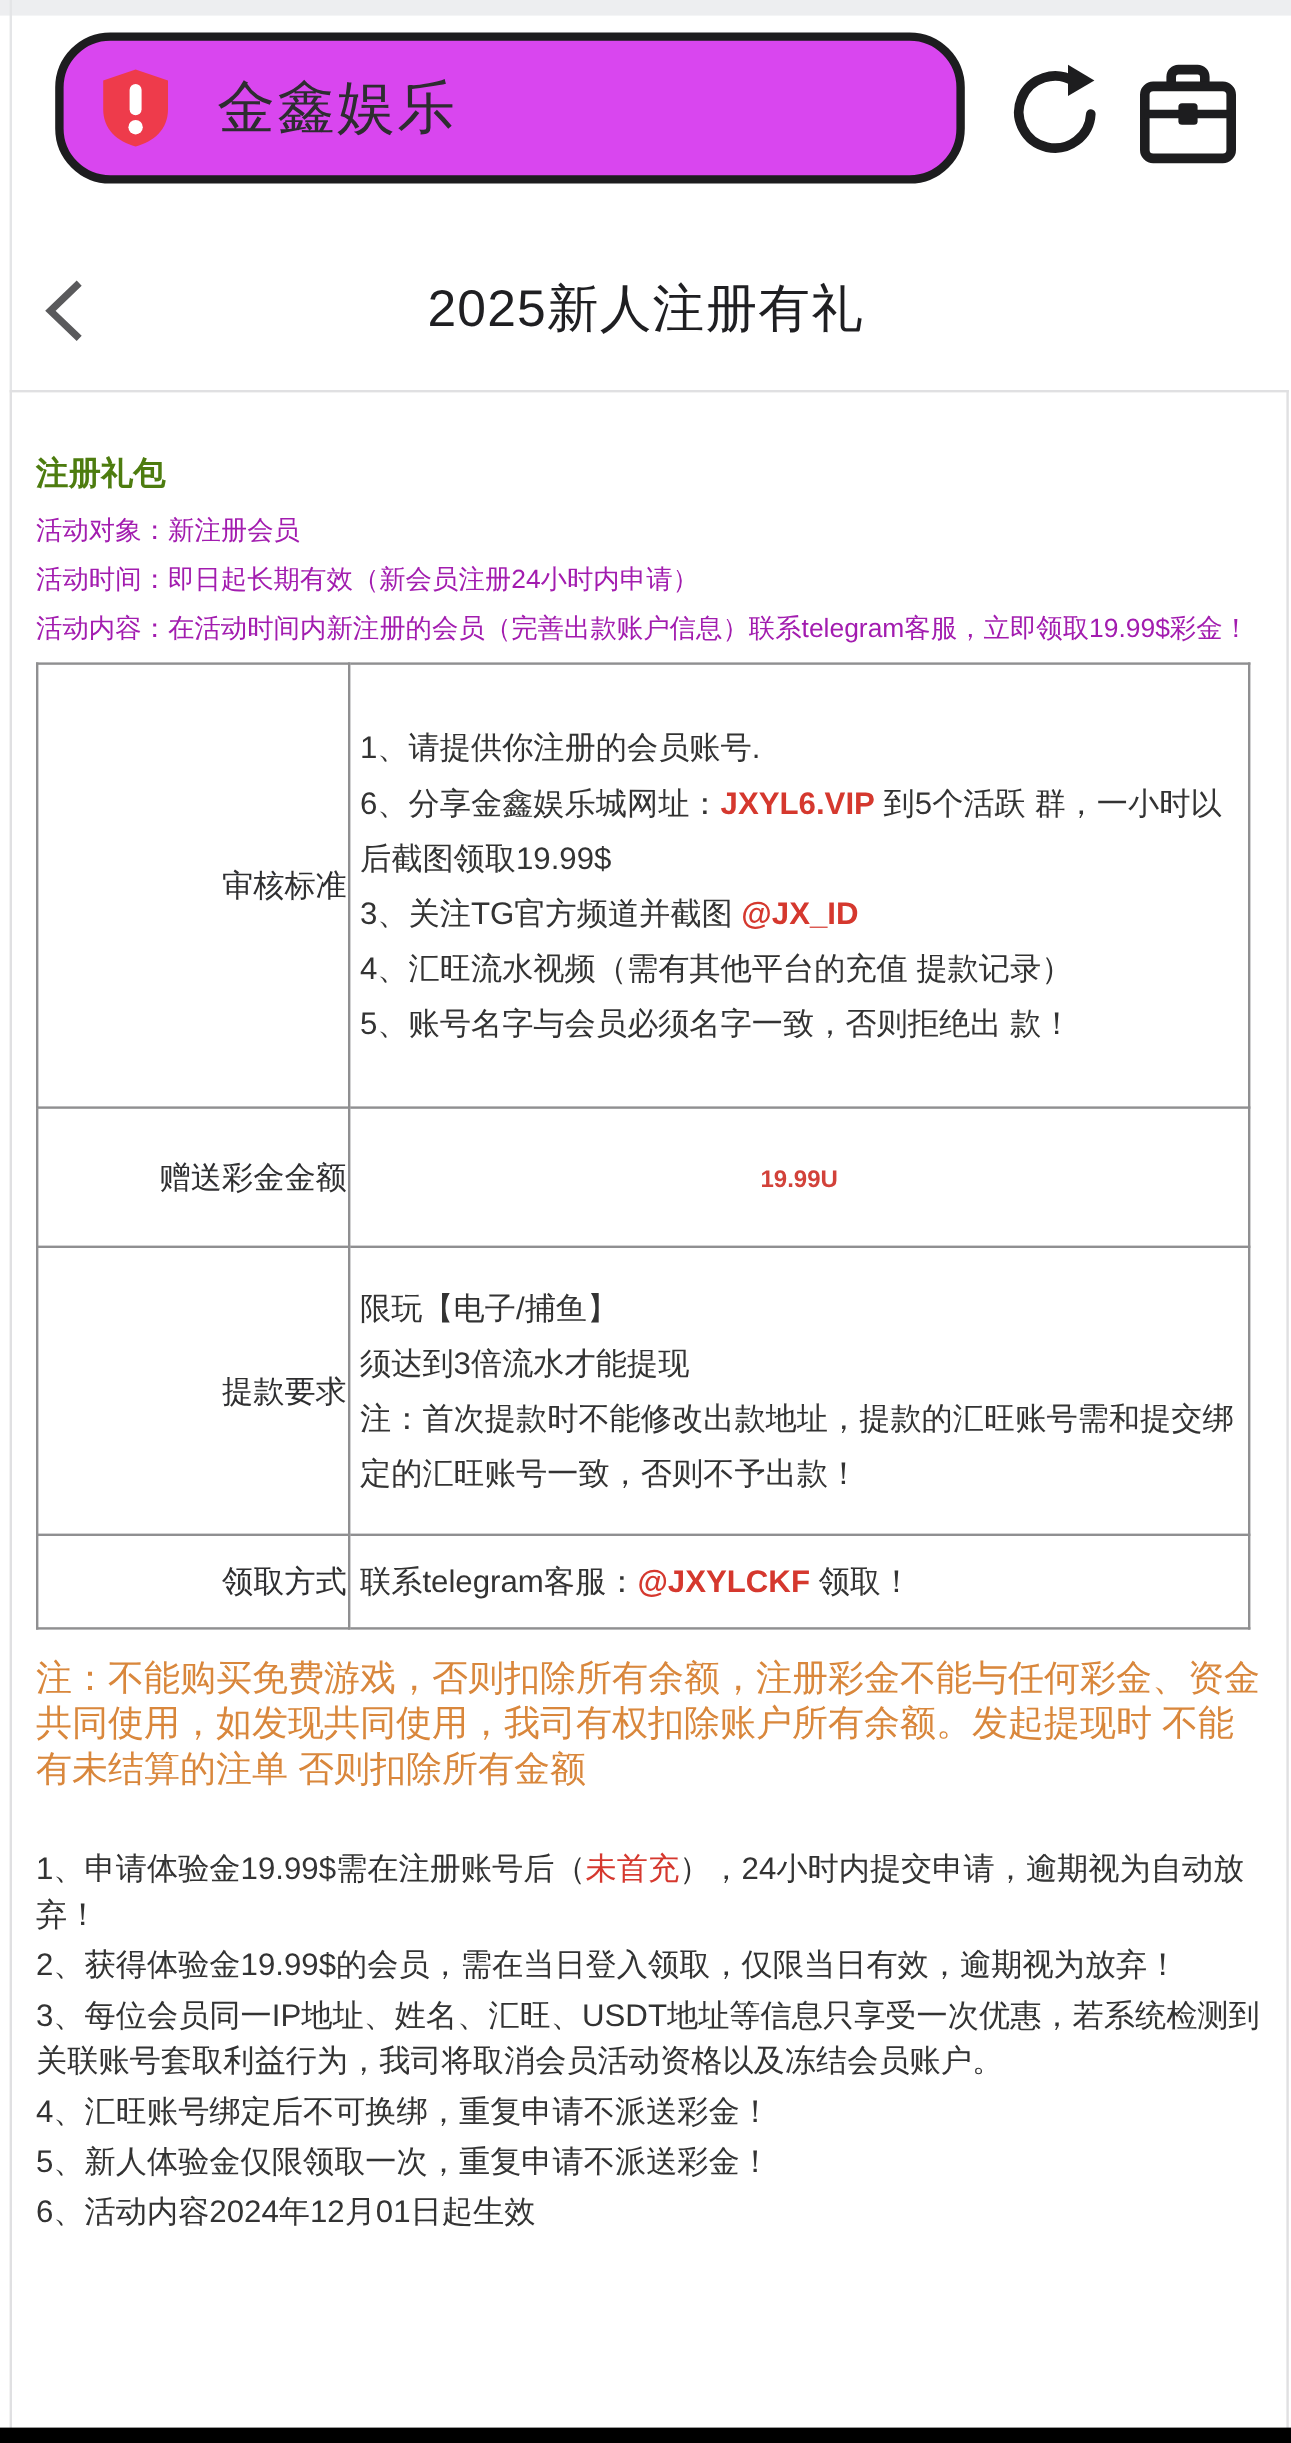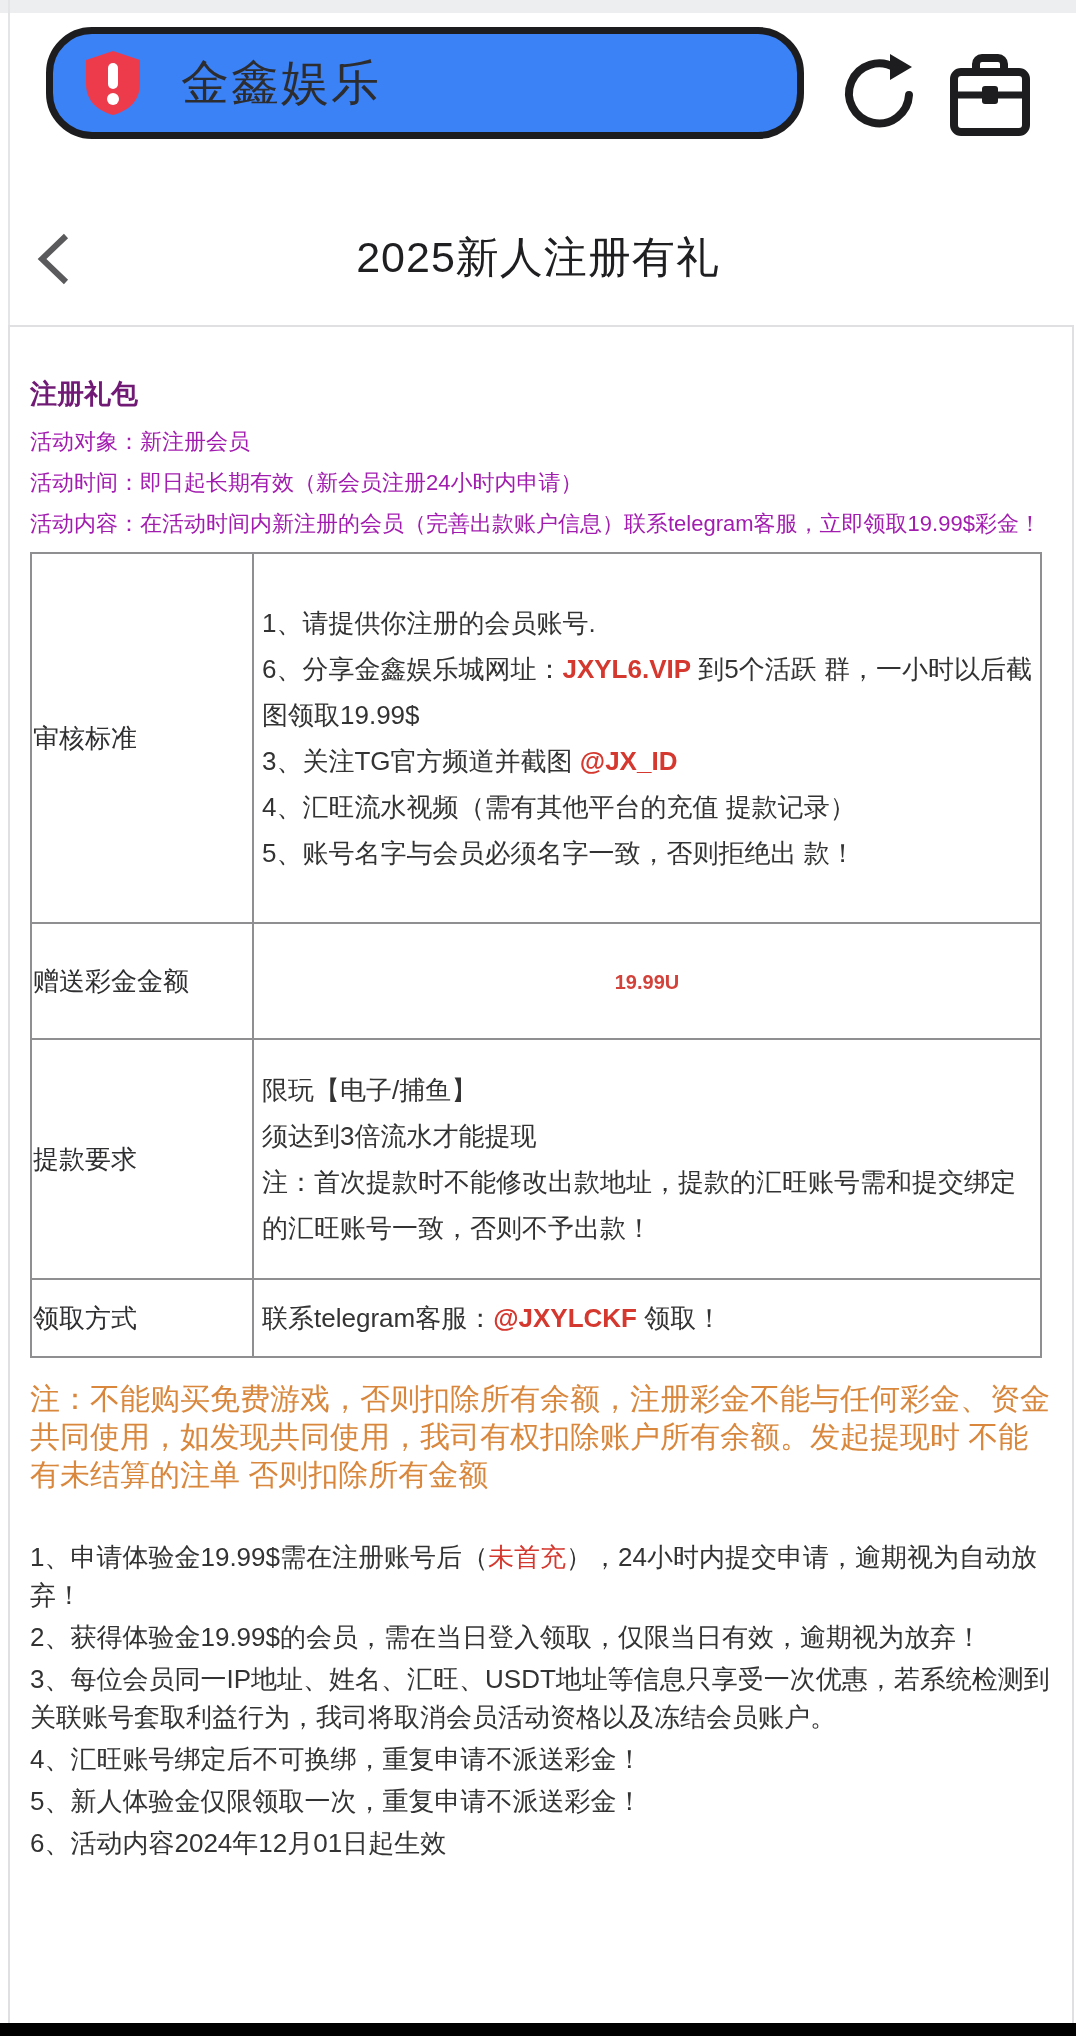--- a/index.html
+++ b/index.html
@@ -6,47 +6,47 @@
   body{
     width:1076px;height:2036px;position:relative;overflow:hidden;
     background:#ffffff;color:#333;
     font-family:"Liberation Sans","DejaVu Sans",sans-serif;
   }
   .top-strip{position:absolute;top:0;left:0;width:1076px;height:13px;background:#edeef0;}
   .left-edge{position:absolute;top:0;left:8px;width:2px;height:325px;background:#e4e5e7;}
 
   
   .address-bar{
-    position:absolute;left:46px;top:27px;width:758px;height:112px;box-sizing:border-box;
-    border:7px solid #1d1d1f;border-radius:46px;background:#3b82f6;
+    position:absolute;left:46px;top:27px;width:758px;height:126px;box-sizing:border-box;
+    border:7px solid #1d1d1f;border-radius:46px;background:#d946ef;
     display:flex;align-items:center;padding:0 28px;
   }
   .shield-wrap{width:64px;height:68px;flex:0 0 auto;display:flex;align-items:center;}
   .site-name{font-size:48px;color:#2d2d30;margin-left:36px;letter-spacing:2px;white-space:nowrap;}
   .chrome-btn{position:absolute;display:block;}
   .reload-btn{left:838px;top:50px;width:88px;height:88px;}
   .case-btn{left:944px;top:48px;width:92px;height:94px;}
 
   
   .page-header{position:absolute;top:220px;left:0;width:1076px;height:76px;display:flex;align-items:center;justify-content:center;}
   .back-btn{position:absolute;left:30px;top:10px;width:48px;height:58px;}
   .page-title{font-size:43px;color:#1f1f22;letter-spacing:1px;}
 
   
   .content-panel{
     position:absolute;top:325px;left:8px;width:1066px;bottom:0;box-sizing:border-box;
     background:#fff;border:2px solid #e0e0e2;border-bottom:none;
     padding:46px 20px 0 20px;font-size:26px;
   }
-  .promo-heading{color:#701a75;font-weight:bold;font-size:27px;line-height:42px;margin-bottom:6px;}
+  .promo-heading{color:#4d7c0f;font-weight:bold;font-size:27px;line-height:42px;margin-bottom:6px;}
   .intro-line{font-size:22px;line-height:41px;color:#a21caf;}
 
   .promo-table{border-collapse:collapse;width:1012px;margin-top:8px;table-layout:fixed;}
   .promo-table td{border:2px solid #8f8f91;font-size:26px;color:#333;box-sizing:border-box;}
-  td.lbl{width:222px;text-align:left;vertical-align:middle;color:#2f2f31;}
+  td.lbl{width:260px;text-align:right;vertical-align:middle;color:#2f2f31;}
   td.cell{padding:8px 8px;vertical-align:middle;line-height:46px;margin-left:30px;}
   .cell-line{display:block;}
   .amount-cell{text-align:center;vertical-align:middle;}
   .amount{color:#d2423a;font-weight:bold;font-size:20px;}
   .rb{color:#d5382e;font-weight:bold;}
   .rd{color:#d5382e;}
 
   .notice{margin-top:22px;color:#d9873c;font-size:30px;line-height:38px;font-weight:500;}
 
   .rules{margin-top:44px;}

